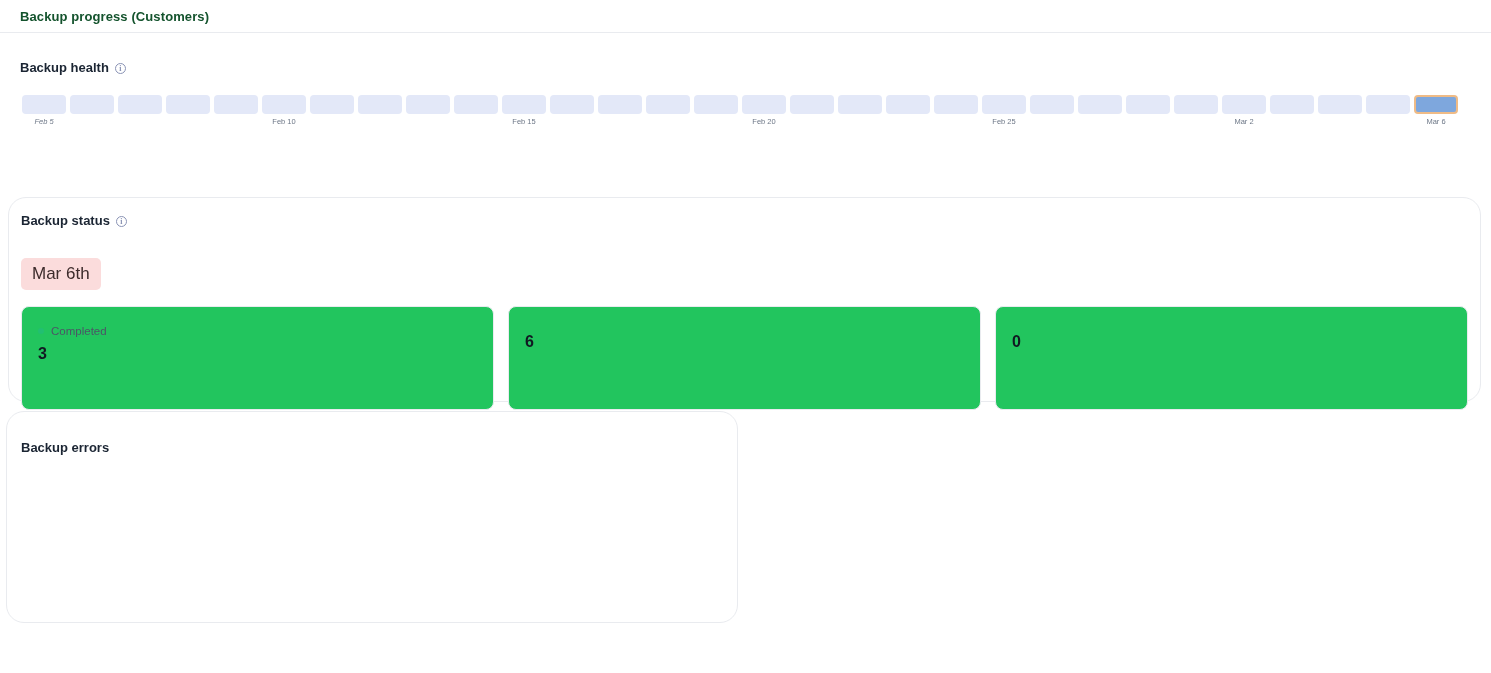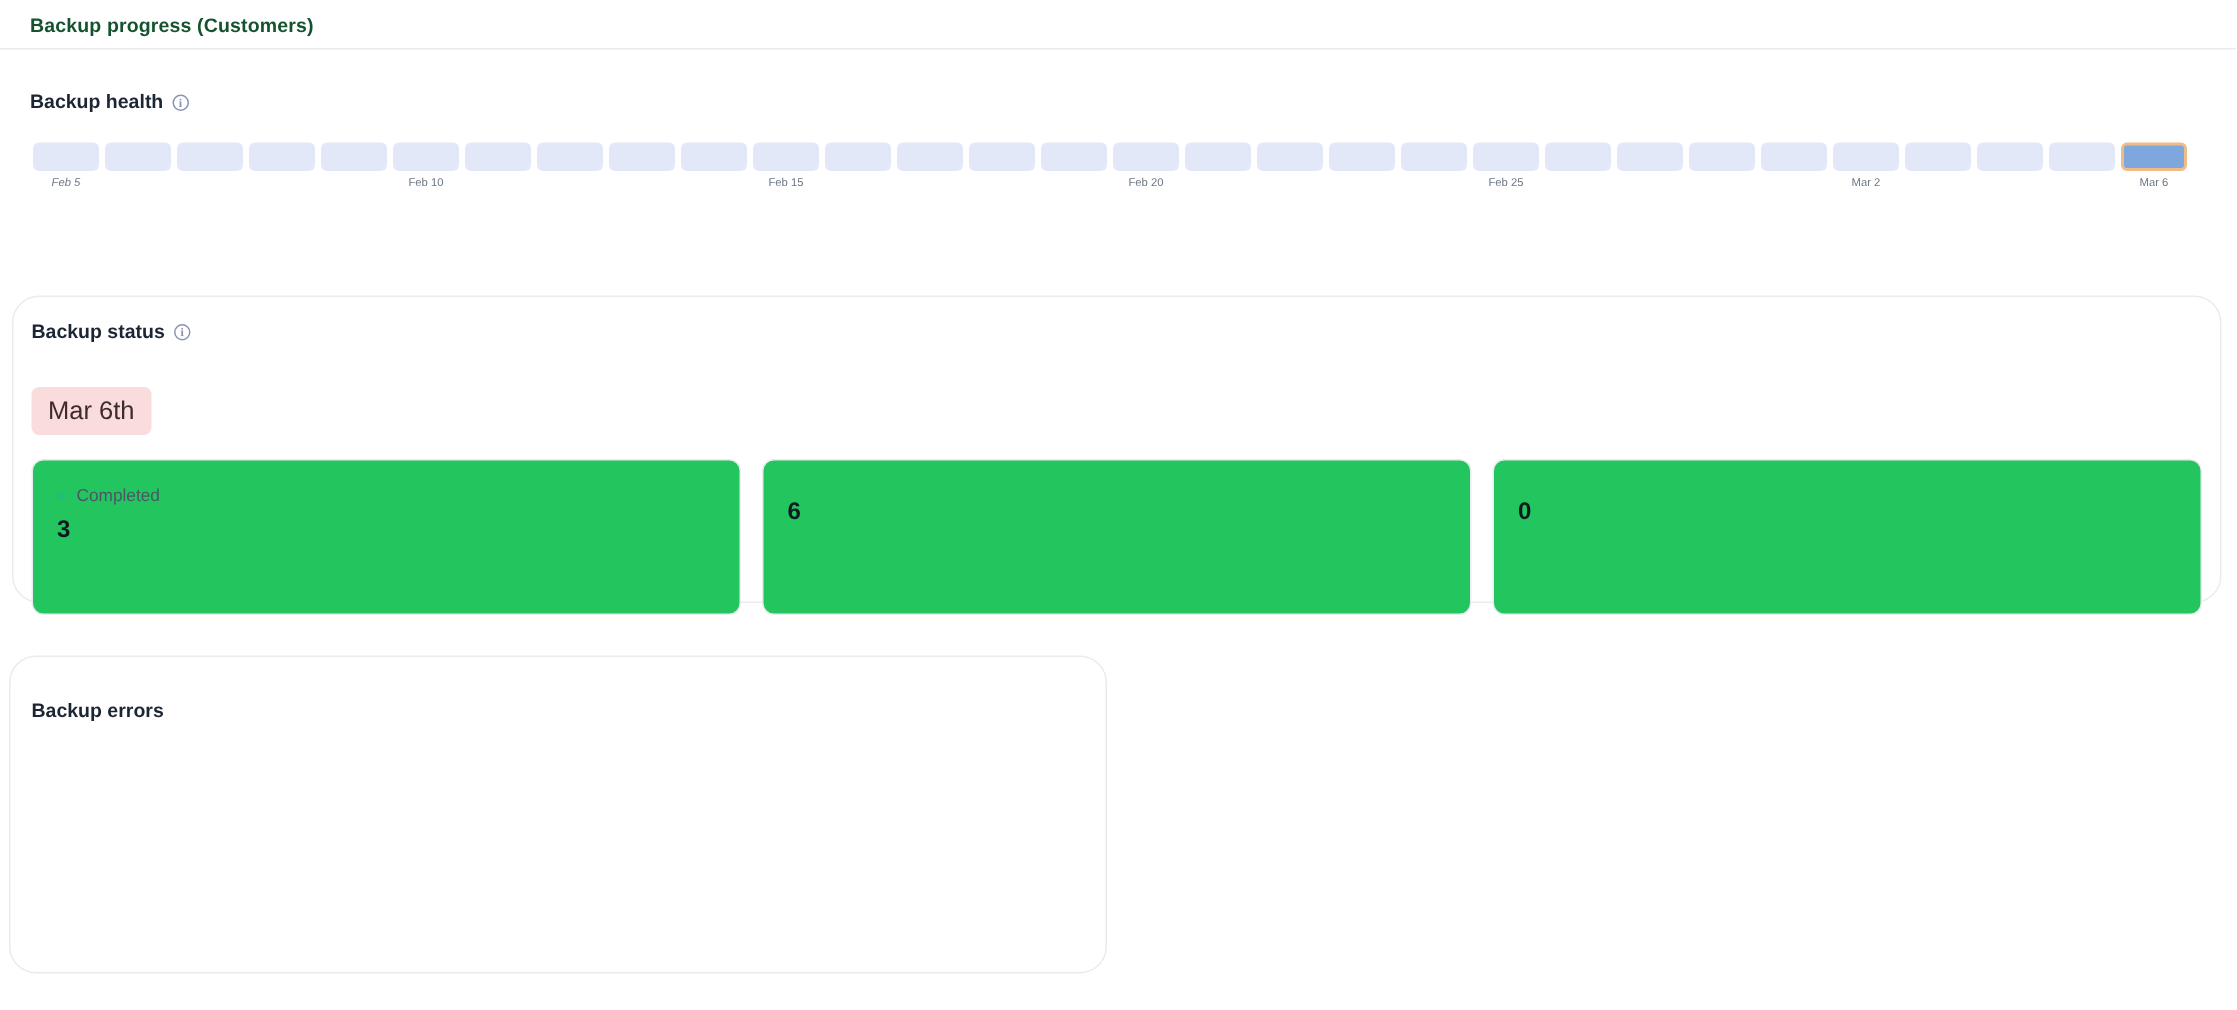--- a/index.html
+++ b/index.html
@@ -147,21 +147,21 @@
   .stat-value {
     margin-top: 8px;
     font-size: 16px;
     font-weight: bold;
     color: #111822;
   }
 
   
   .errors-card {
     position: absolute;
-    left: 6px; top: 407px;
+    left: 6px; top: 381px;
     width: 732px;
     height: 212px;
     padding: 28px 14px;
   }
   .errors-body {
     height: 212px;
     display: flex;
     flex-direction: column;
     align-items: center;
     justify-content: center;

